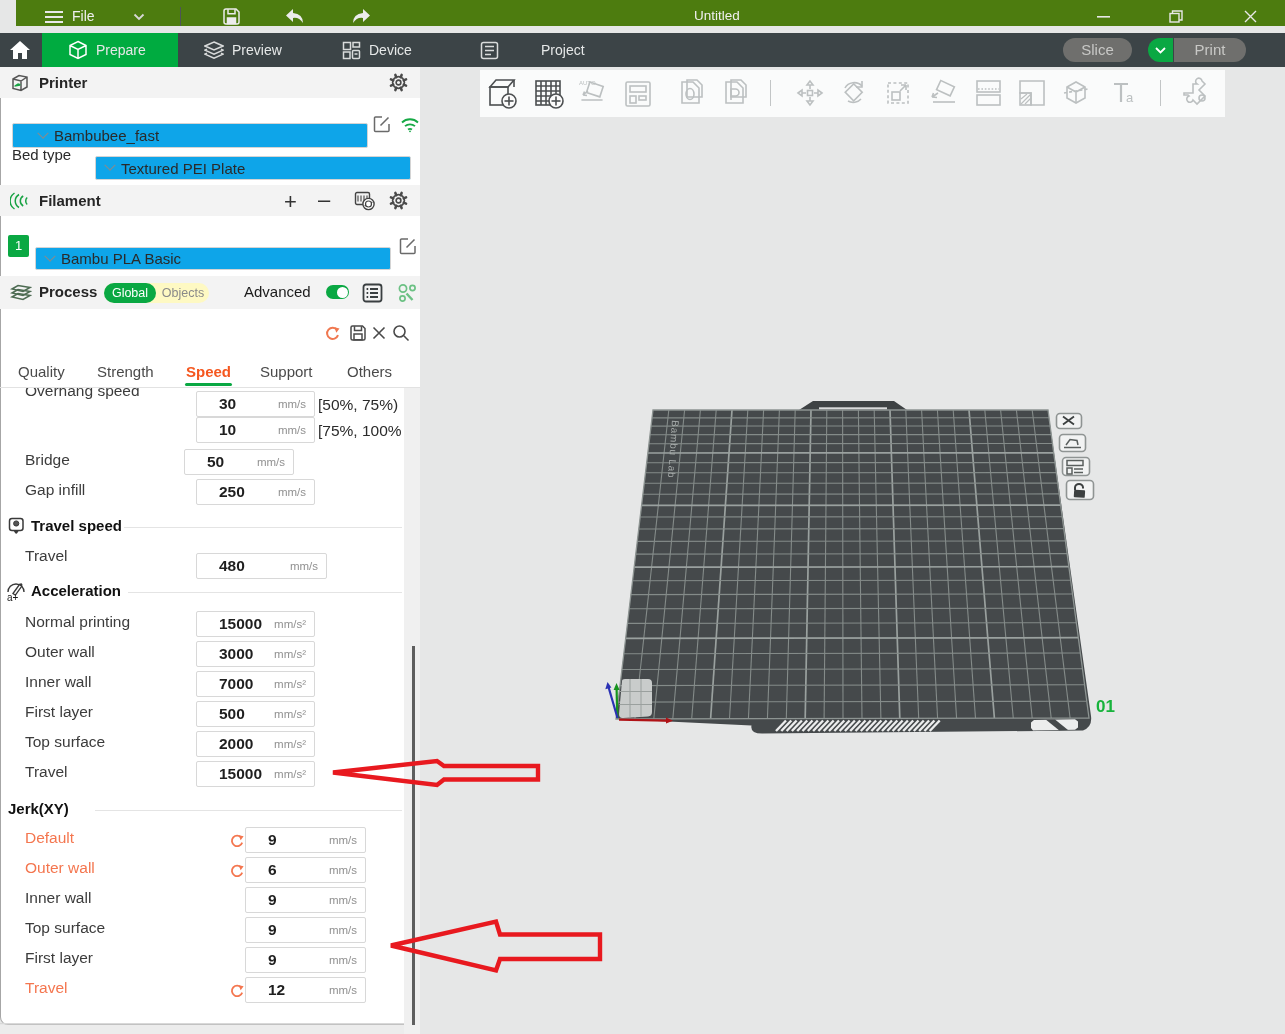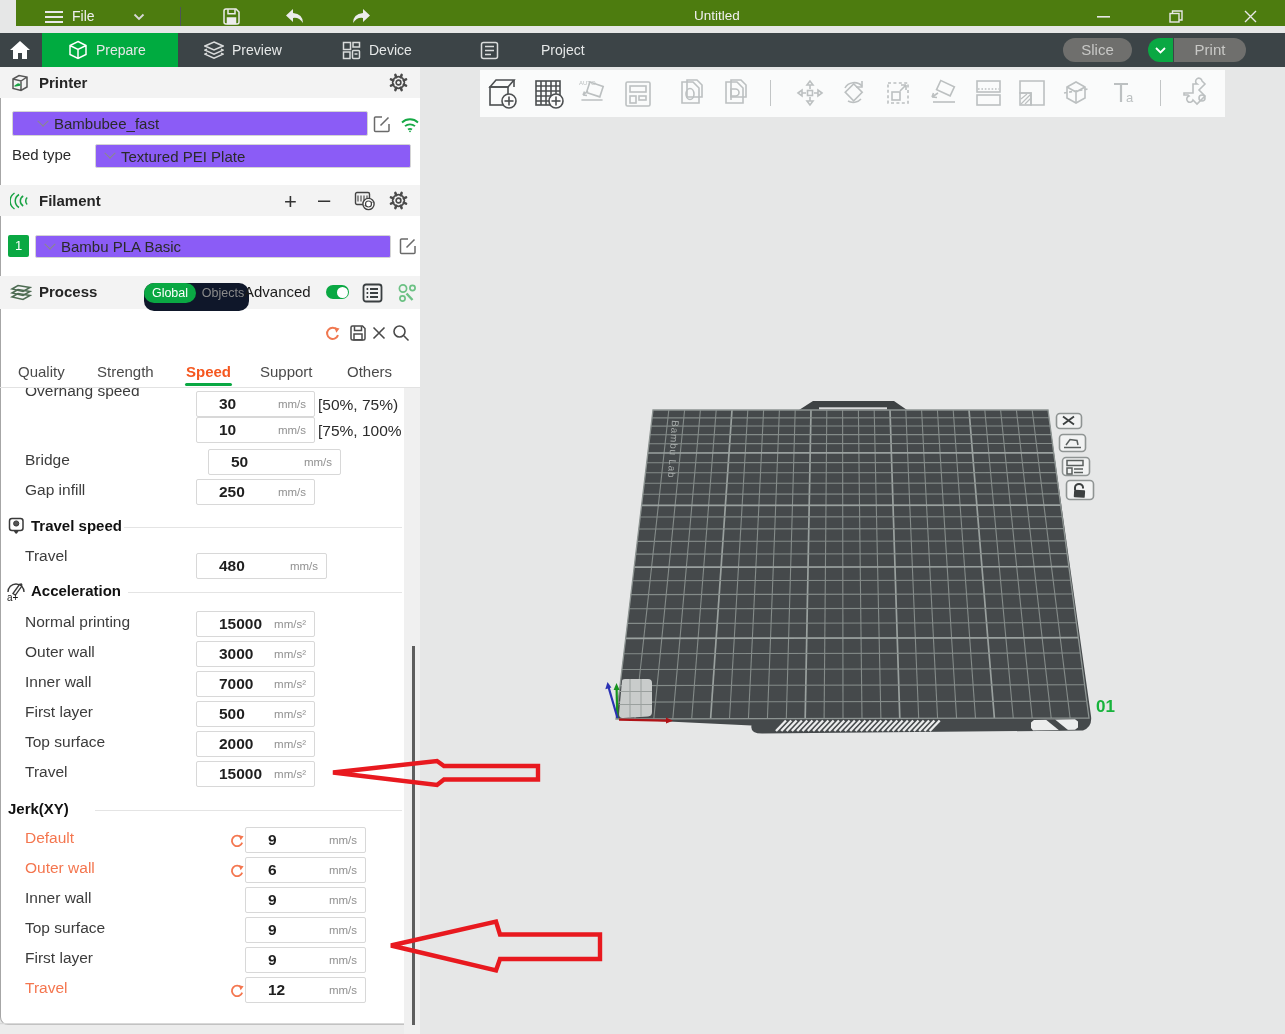--- a/index.html
+++ b/index.html
@@ -13,21 +13,21 @@
 .bandtitle { position:absolute; left:39px; font-size:15px; font-weight:bold; color:#262626; }
 .ibox { position:absolute; height:26px; border:1px solid #d8d8d8; border-radius:2px; background:#fff; display:flex; align-items:center; }
 .ibox .val { margin-left:22px; font-size:15.5px; color:#1f1f1f; flex:1;font-weight:bold; }
 .ibox .unit { margin-right:8px; font-size:11.5px; color:#909090; }
 .rlabel { position:absolute; font-size:15.5px; color:#3c3c3c; white-space:nowrap; }
 .rlabel.orange { color:#f4764f; }
 .annot { position:absolute; font-size:15.5px; color:#2b2b2b; white-space:nowrap; }
 .sect { position:absolute; left:0; width:420px; height:22px; }
 .stext { position:absolute; top:2px; font-size:15px; font-weight:bold; color:#111; }
 .rule { position:absolute; top:12px; right:18px; height:1px; background:#e4e4e4; }
-.dd { position:absolute; border:1px solid #d4d4d4; border-radius:2px; background:#8b5cf6; display:flex; align-items:center; font-size:15px; color:#2a2a2a; }
+.dd { position:absolute; border:1px solid #d4d4d4; border-radius:2px; background:#0ea5e9; display:flex; align-items:center; font-size:15px; color:#2a2a2a;margin-top:12px; }
 .dd .chev { margin:0 7px 0 10px; width:8px; height:8px; border-right:1.5px solid #8a8a8a; border-bottom:1.5px solid #8a8a8a; transform:rotate(45deg) translate(-2px,-2px); flex:none; }
 .viewport { position:absolute; left:420px; top:67px; width:865px; height:967px; background:#e6e7e7; }
 .vtoolbar { position:absolute; left:60px; top:3px; width:745px; height:47px; background:#fafbfb; }
 .scrolltrack { position:absolute; left:404px; top:388px; width:16px; height:646px; background:#f0f0f0; z-index:39; }
 .scrollthumb { position:absolute; left:412px; top:646px; width:2.5px; height:379px; background:#5f5f5f; z-index:40; }
 .wbtn { position:absolute; top:0; height:33px; display:flex; align-items:center; justify-content:center; width:46px; }
 </style></head><body>
 <div id="app">
 
  <div class="titlebar">
@@ -407,21 +407,21 @@
 <path d="M16,9 v6.5 a1,1 0 0 1 -1,1 h-12.5 a1,1 0 0 1 -1,-1 v-12.5 a1,1 0 0 1 1,-1 h6.5"></path>
 <path d="M7.5,10.5 l8,-8" stroke-width="1.6"></path>
       </svg>
   <div class="band" style="top:276px;height:33px;"></div>
   <svg width="22" height="20" viewBox="0 0 22 20" style="position:absolute;left:10px;top:283px;" fill="none" stroke="#4d6b52" stroke-width="1.5">
 <path d="M2,6 L8,2.5 L20,4.5 L13,8.5 Z"></path>
         <path d="M2,10 L8,6.5 L20,8.5 L13,12.5 Z"></path>
         <path d="M2,14 L8,10.5 L20,12.5 L13,16.5 Z"></path>
       </svg>
       <div class="bandtitle" style="top:283px;">Process</div>
-  <div style="position:absolute;left:104px;top:283px;width:105px;height:28px;background:#0f172a;border-radius:10px;margin-left:40px;">
+  <div style="position:absolute;left:104px;top:283px;width:105px;height:20px;background:#fef9c3;border-radius:10px;">
     <div style="position:absolute;left:0;top:0;width:52px;height:20px;background:#0aa843;border-radius:10px;color:#fff;font-size:12.5px;text-align:center;line-height:20px;">Global</div>
     <div style="position:absolute;left:55px;top:0;width:48px;height:20px;color:#8a8a8a;font-size:12.5px;text-align:center;line-height:20px;">Objects</div>
   </div>
   <div style="position:absolute;left:244px;top:283px;font-size:15px;color:#1a1a1a;">Advanced</div>
   <div style="position:absolute;left:326px;top:285px;width:23px;height:14px;background:#0aa843;border-radius:7px;">
     <div style="position:absolute;right:1.5px;top:1.5px;width:11px;height:11px;background:#fff;border-radius:50%;"></div>
   </div>
   <svg width="21" height="20" viewBox="0 0 21 20" style="position:absolute;left:362px;top:283px;" fill="none" stroke="#3a3f41" stroke-width="1.8">
 <rect x="1.5" y="1.5" width="18" height="17" rx="2.5"></rect>
 <path d="M8,6 h8 M8,10 h8 M8,14 h8" stroke-width="1.9"></path>
@@ -463,21 +463,21 @@
             <span class="val">30</span>
             <span class="unit">mm/s</span>
           </div>
 <div class="ibox" style="left:196px;top:417px;width:119px;">
             <span class="val">10</span>
             <span class="unit">mm/s</span>
           </div>
 <div class="annot" style="left:318px;top:396px;">[50%, 75%)</div>
 <div class="annot" style="left:318px;top:422px;">[75%, 100%</div>
 <div class="rlabel " style="left:25px;top:451px;">Bridge</div>
-<div class="ibox" style="left:208px;top:449px;width:133px;">
+<div class="ibox" style="left:184px;top:449px;width:110px;">
             <span class="val">50</span>
             <span class="unit">mm/s</span>
           </div>
 <div class="rlabel " style="left:25px;top:481px;">Gap infill</div>
 <div class="ibox" style="left:196px;top:479px;width:119px;">
             <span class="val">250</span>
             <span class="unit">mm/s</span>
           </div>
 <div class="sect" style="top:515px;">
  <svg width="17" height="18" viewBox="0 0 17 18" style="position:absolute;left:8px;top:2px;">

